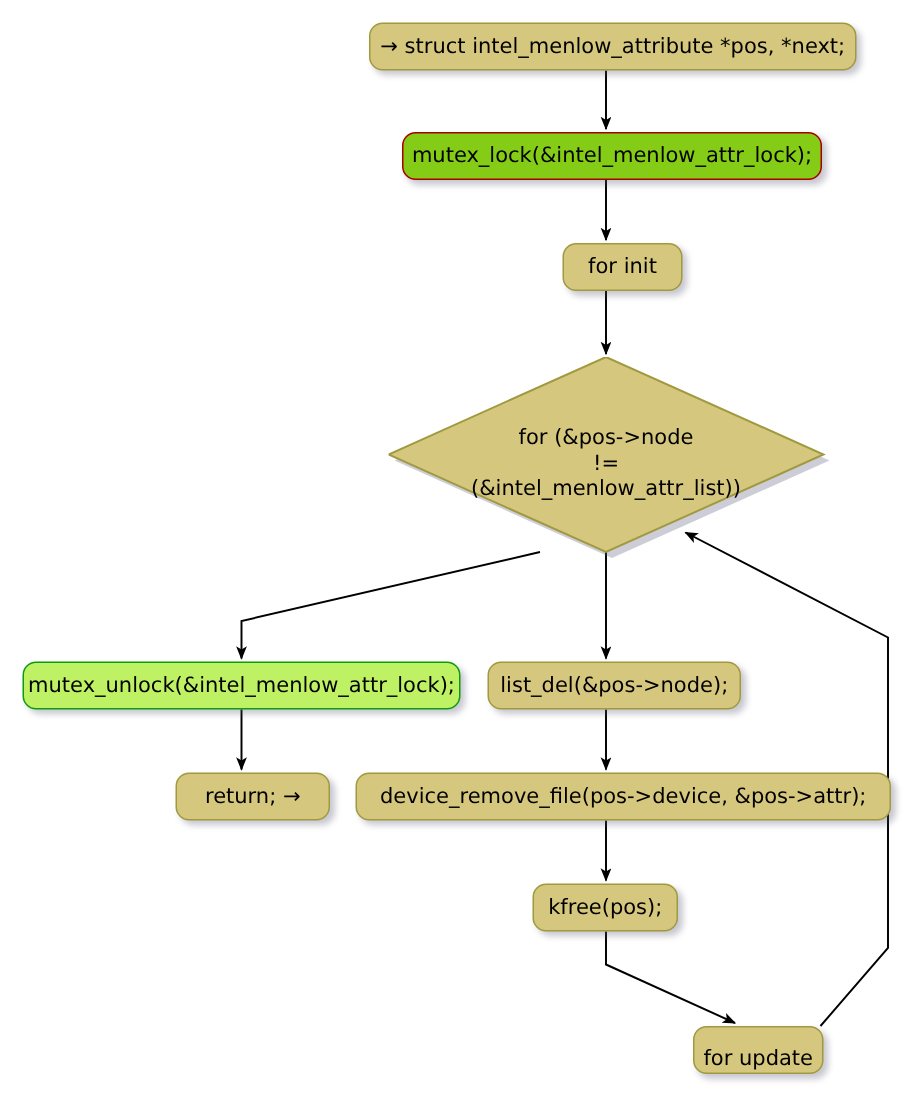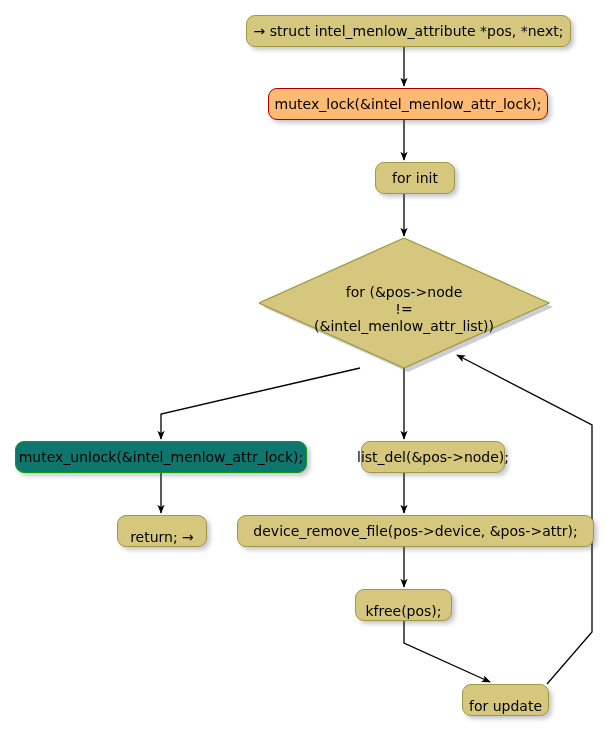--- a/index.html
+++ b/index.html
@@ -38,25 +38,25 @@
     text-align: center;
     display: flex;
     align-items: center;
     justify-content: center;
     white-space: pre;
     box-shadow: 3px 3px 4px rgba(80,80,110,0.32);
     z-index: 2;
     padding: 0 9px;
   }
   .node.red {
-    background: #fdba74;
+    background: #84cc16;
     border-color: #A80000;
   }
   .node.green {
-    background: #0f766e;
+    background: #bef264;
     border-color: #0F9B0F;
   }
   .diamond-wrap {
     position: absolute;
     z-index: 2;
   }
   .diamond-text {
     position: absolute;
     left: 0;
     top: 6px;
@@ -104,20 +104,20 @@
       <div class="diamond-wrap" style="left: 259px; top: 238px; width: 290px; height: 130px;">
         <svg width="295" height="135" viewBox="0 0 295 135" style="position: absolute; left: 0px; top: 0px;">
           <polygon points="149,4 294,69 149,134 4,69" fill="rgba(90,90,125,0.30)"></polygon>
           <polygon points="145,0 290,65 145,130 0,65" fill="#D6C77E" stroke="#A0993F" stroke-width="1.3"></polygon>
         </svg>
         <div class="diamond-text">for (&amp;pos-&gt;node
 !=
 (&amp;intel_menlow_attr_list))</div>
       </div>
       <div class="node green" style="left: 15px; top: 441px; width: 292px; height: 32px;"><span>mutex_unlock(&amp;intel_menlow_attr_lock);</span></div>
-      <div class="node" style="left: 325px; top: 441px; width: 144px; height: 32px; margin-left: 36px;"><span>list_del(&amp;pos-&gt;node);</span></div>
-      <div class="node" style="left: 117px; top: 515px; width: 90px; height: 32px; align-items: flex-end;"><span>return; →</span></div>
+      <div class="node" style="left: 325px; top: 441px; width: 169px; height: 32px;"><span>list_del(&amp;pos-&gt;node);</span></div>
+      <div class="node" style="left: 117px; top: 515px; width: 103px; height: 32px;"><span>return; →</span></div>
       <div class="node" style="left: 237px; top: 515px; width: 357px; height: 32px;"><span>device_remove_file(pos-&gt;device, &amp;pos-&gt;attr);</span></div>
-      <div class="node" style="left: 355px; top: 589px; width: 97px; height: 32px; align-items: flex-end;"><span>kfree(pos);</span></div>
+      <div class="node" style="left: 355px; top: 589px; width: 97px; height: 32px;"><span>kfree(pos);</span></div>
       <div class="node" style="left: 462px; top: 684px; width: 87px; height: 32px; align-items: flex-end;"><span>for update</span></div>
     </div>
 
 </div>
 
 </body></html>

